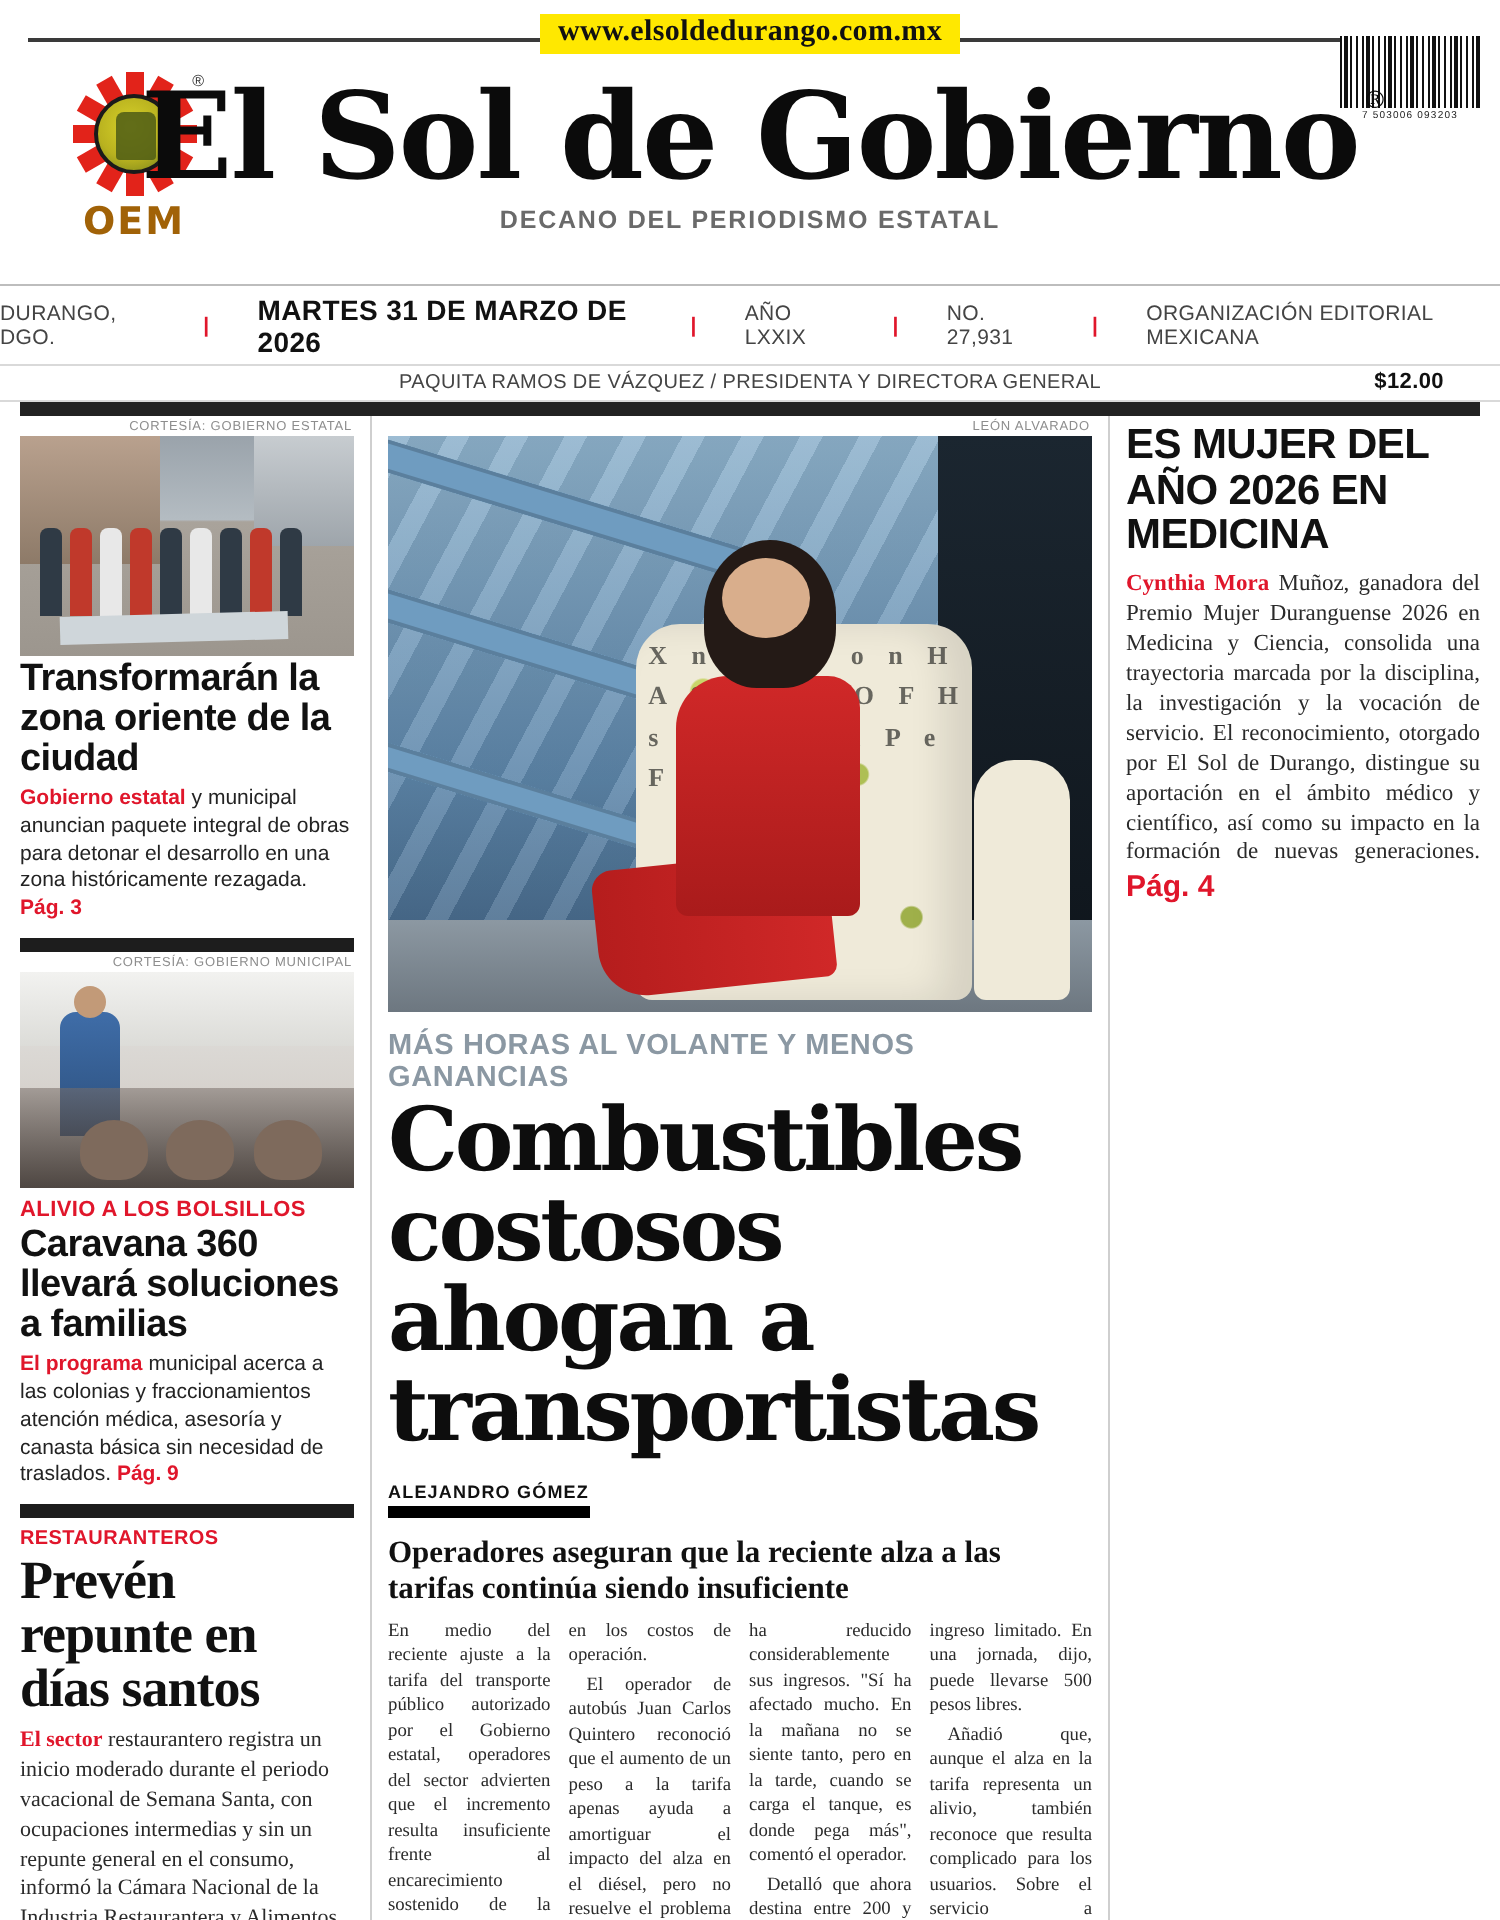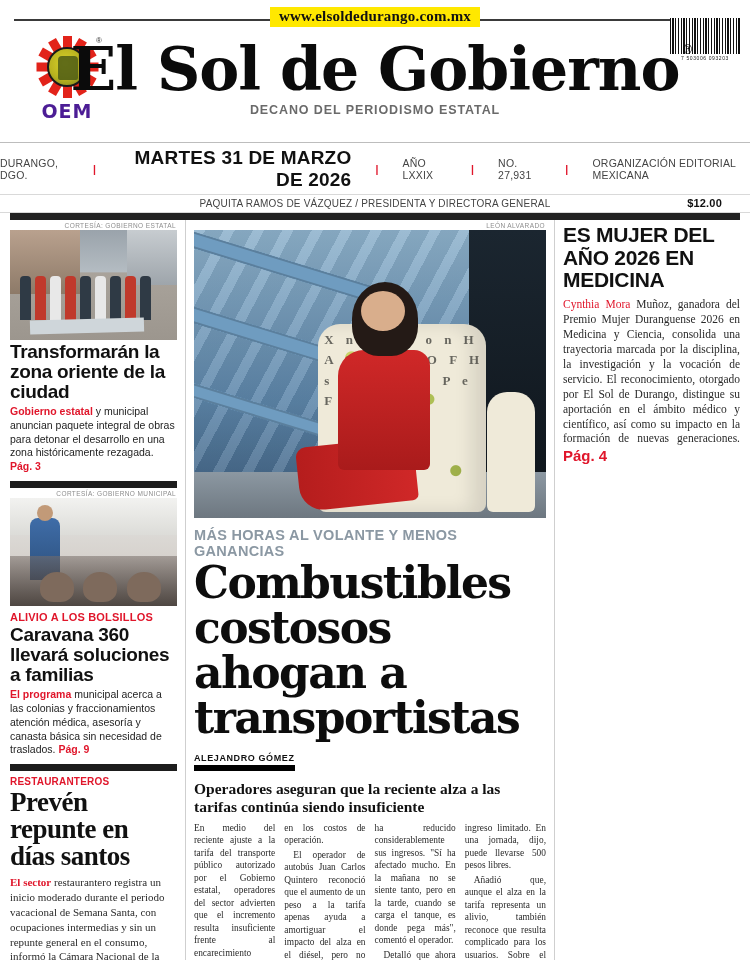--- a/index.html
+++ b/index.html
@@ -32,36 +32,36 @@
   .oem { position:absolute; left:28px; top:2px; width:78px; text-align:center; }
   .sunlogo { width:62px; height:62px; margin:0 auto; position:relative; }
   .sunlogo .ray { position:absolute; left:50%; top:50%; width:9px; height:31px;
     background:#e2231a; transform-origin:50% 0; margin-left:-4.5px; border-radius:0 0 50% 50%; }
   .sunlogo .disc { position:absolute; left:11px; top:11px; width:40px; height:40px; border-radius:50%;
     background:radial-gradient(circle at 45% 40%, #d8d22a 0%, #b9b21f 55%, #6e7d1c 100%);
     border:2px solid #1a1a1a; }
   .sunlogo .disc:after { content:""; position:absolute; left:9px; top:7px; width:20px; height:24px;
     background:#4d5c15; border-radius:4px 4px 2px 2px; opacity:.85; }
   .oem .reg { position:absolute; right:4px; top:0; font-size:8px; color:#333; }
-  .oem .word { font-weight:bold; font-size:19px; letter-spacing:1px; color:#4c1d95; margin-top:2px;
+  .oem .word { font-weight:bold; font-size:19px; letter-spacing:1px; color:#a16207; margin-top:2px;
     font-family:"DejaVu Sans", sans-serif; }
   .titleblock { text-align:center; padding-top:4px; }
   .paper-title {
     font-family:"DejaVu Serif", serif; font-weight:bold; font-size:60px; line-height:1.05;
     color:#0b0b0b; letter-spacing:-1px; position:relative; display:inline-block;
   }
   .paper-title .reg { position:absolute; right:-13px; top:6px; font-size:12px; font-weight:normal; }
   .tagline { font-weight:bold; font-size:12.5px; letter-spacing:.9px; color:#6a6a6a; margin-top:2px; }
 
   
   .dateline-wrap { border-top:1px solid #bdbdbd; border-bottom:1px solid #d9d9d9; }
   .dateline { display:flex; align-items:center; justify-content:center; gap:24px;
     font-size:10.5px; color:#444; padding:4px 0 3px; letter-spacing:.2px; }
   .dateline .sep { color:#e0162b; font-weight:bold; }
-  .dateline .bigdate { font-weight:bold; font-size:19px; color:#111; letter-spacing:.2px;text-align:right; }
+  .dateline .bigdate { font-weight:bold; font-size:14px; color:#111; letter-spacing:.2px; }
   .directors { position:relative; text-align:center; font-size:10px; color:#444;
     padding:3px 0; letter-spacing:.2px; border-bottom:1px solid #d9d9d9; }
   .price { position:absolute; right:28px; top:2px; font-weight:bold; font-size:11px; color:#111; }
   .blackbar { height:7px; background:#222; margin:0 10px; }
 
   
   .content { display:flex; padding:0 10px; gap:0; }
   .col-left { width:175px; flex:0 0 175px; padding-right:8px; }
   .col-mid { flex:1 1 auto; padding:0 8px; border-left:1px solid #cfcfcf; border-right:1px solid #cfcfcf; }
   .col-right { width:185px; flex:0 0 185px; padding-left:8px; }
@@ -155,21 +155,21 @@
       color:#111; margin:7px 0 5px; }
   .cols4 { column-count:4; column-gap:9px; font-family:"Liberation Serif", serif;
       font-size:9.4px; line-height:1.33; color:#2b2b2b; text-align:justify; }
   .cols4 p { margin-bottom:2px; text-indent:9px; }
   .cols4 p.first { text-indent:0; }
 
   
   .r-hl { font-weight:bold; font-size:21px; line-height:1.08; color:#111; letter-spacing:-.3px; margin:4px 0 5px; }
   .r-body { font-family:"Liberation Serif", serif; font-size:11.5px; line-height:1.3; color:#2a2a2a;
       text-align:justify; }
-  .r-body .lead { color:#e0162b; font-weight:normal;margin-top:19px; }
+  .r-body .lead { color:#e0162b; font-weight:bold;margin-top:19px; }
   .r-body .pg { color:#e0162b; font-weight:bold; font-family:"Liberation Sans",sans-serif; font-size:15px; }
 </style>
 </head>
 <body>
 
 <div class="page">
 
   <div class="urlbar">
     <div class="rule"></div>
     <span class="url">www.elsoldedurango.com.mx</span>

